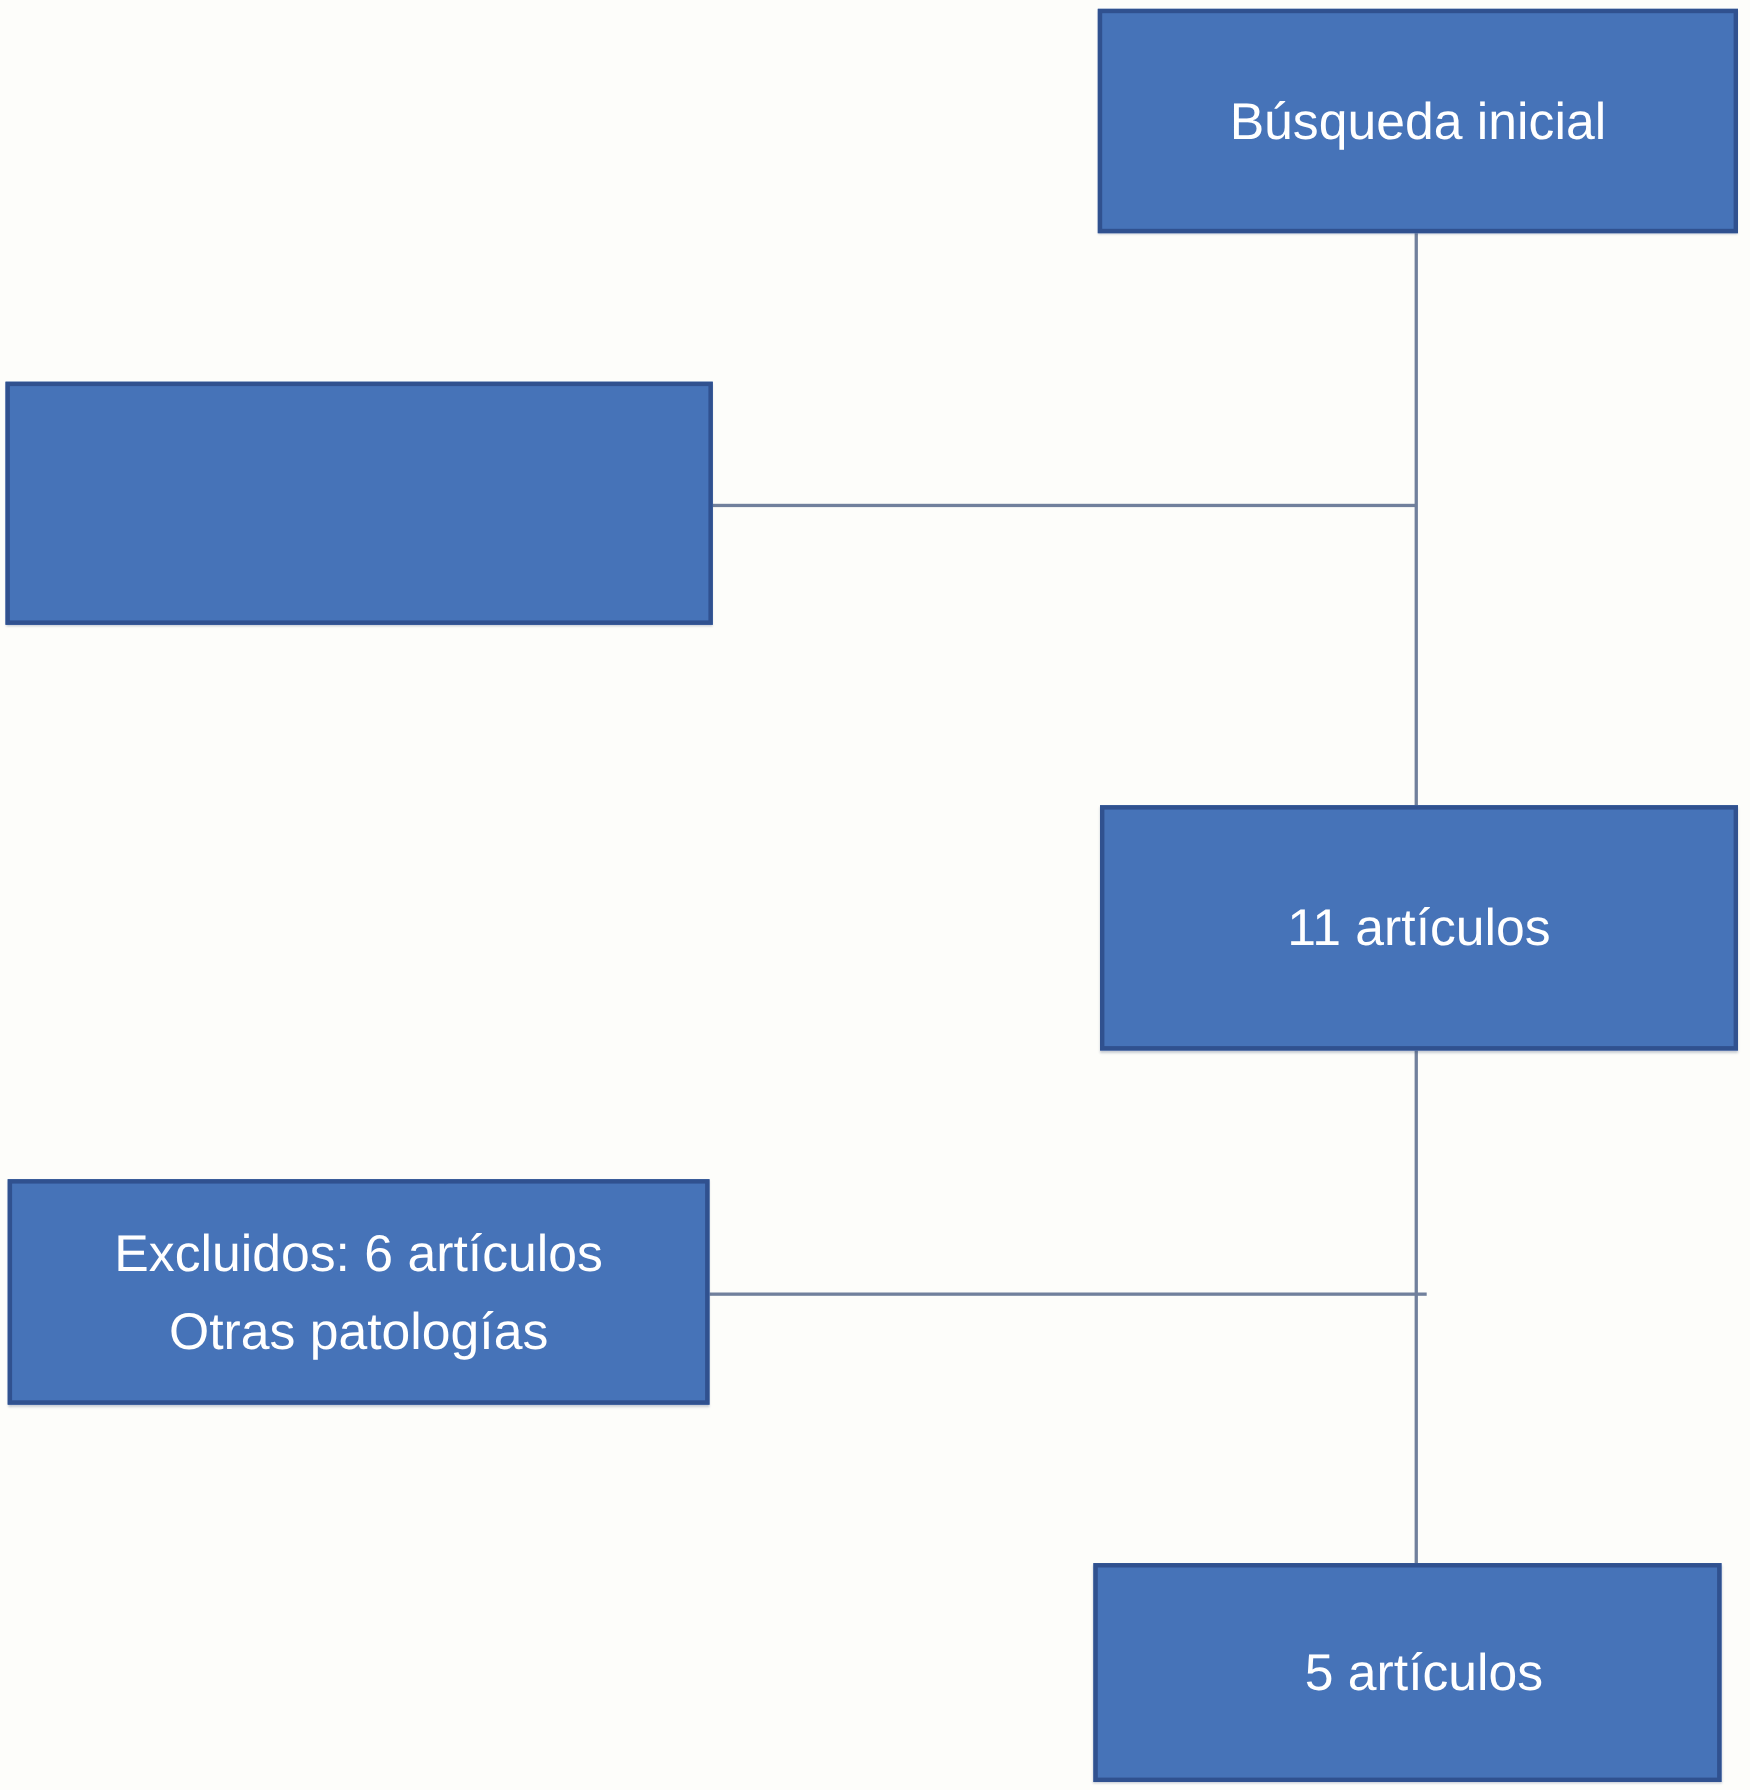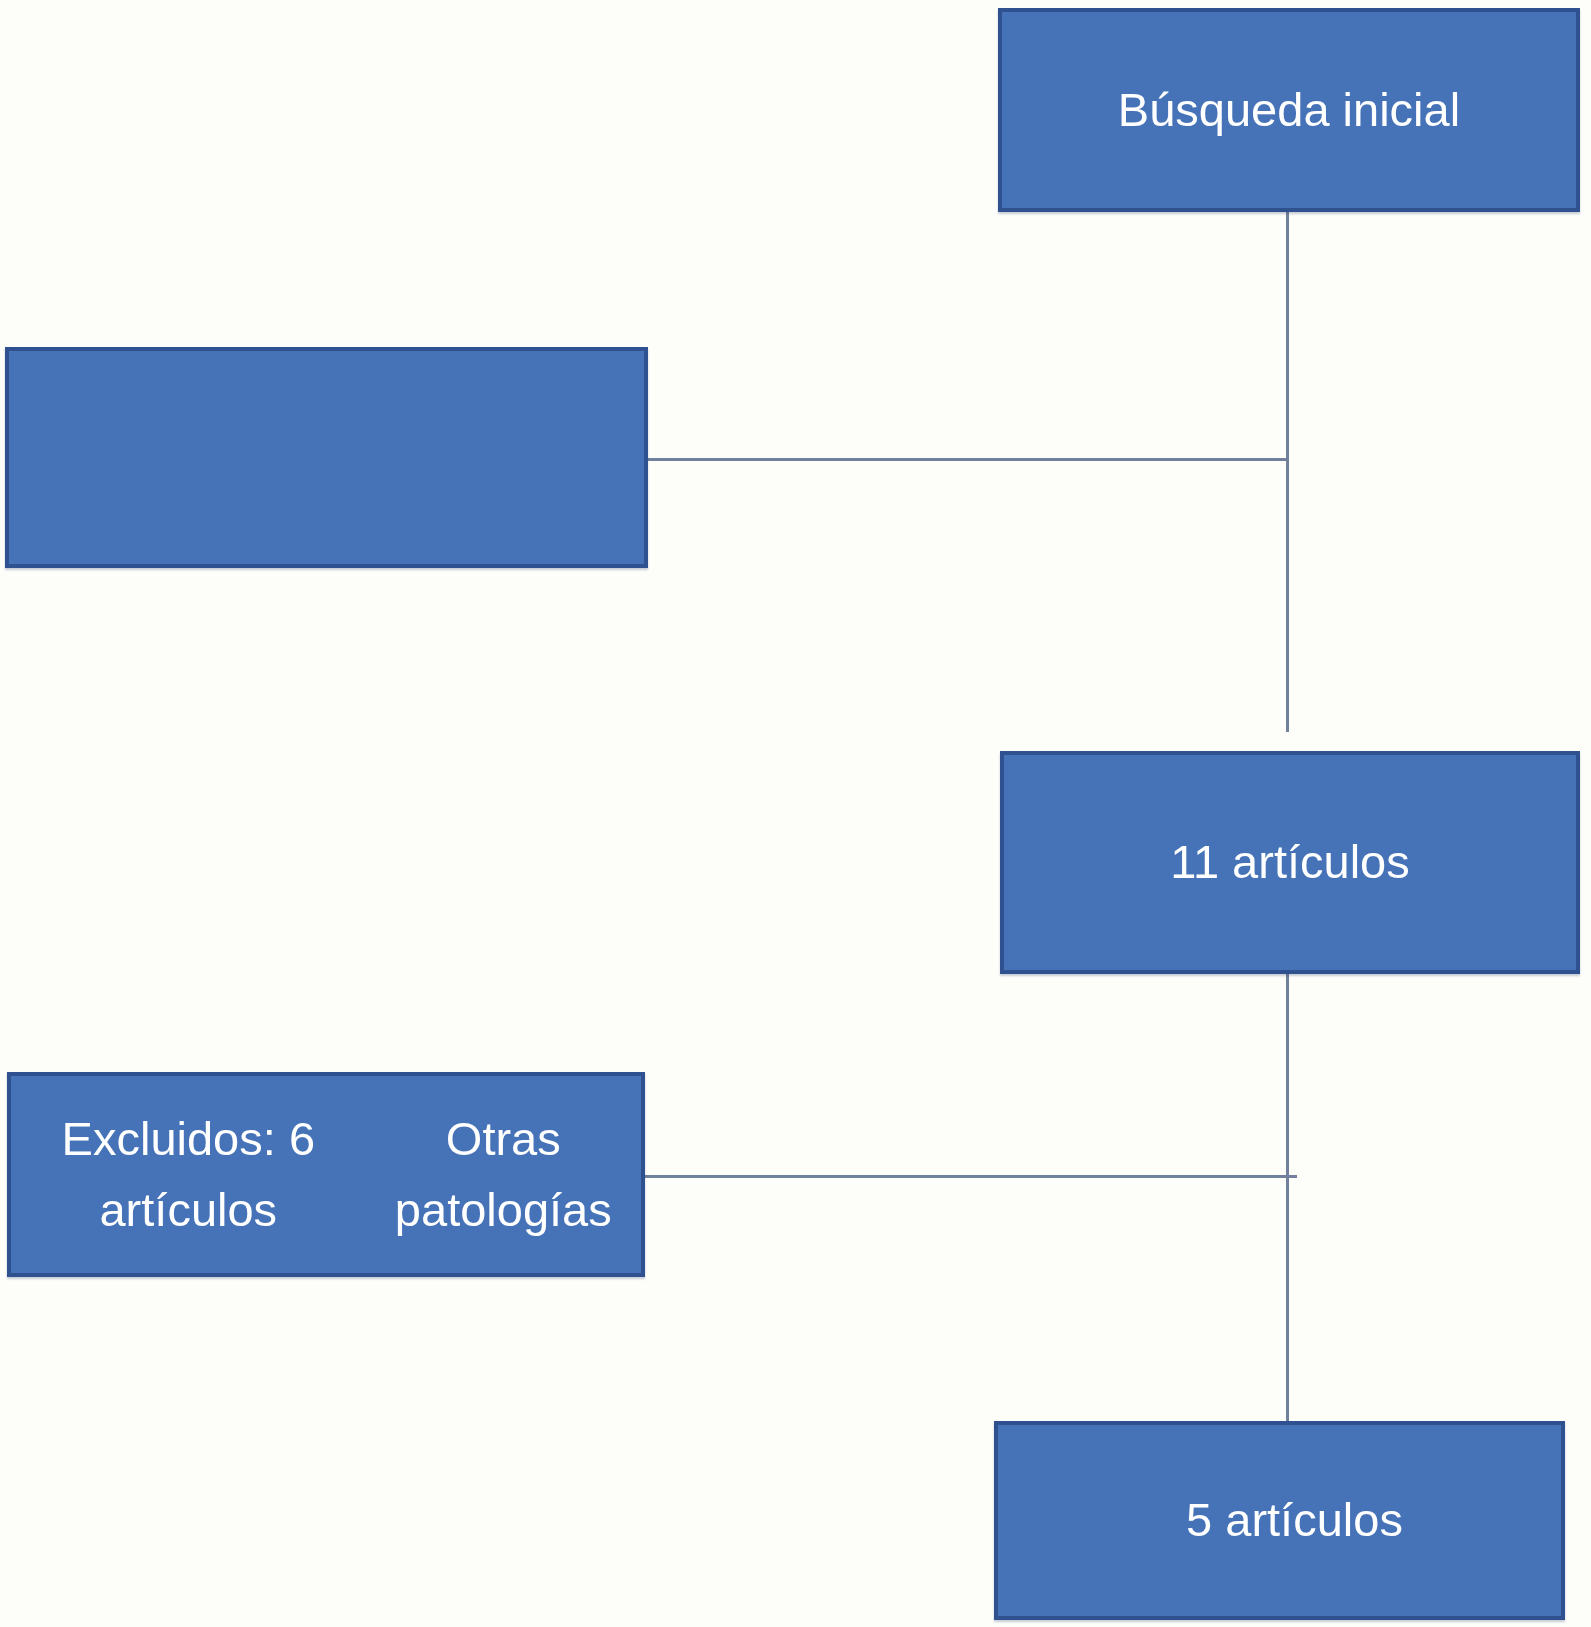--- a/index.html
+++ b/index.html
@@ -15,39 +15,39 @@
     font-family: "Liberation Sans", sans-serif;
     overflow: hidden;
   }
   .box {
     position: absolute;
     box-sizing: border-box;
     background: var(--box-fill, #4673b8);
     border: 4px solid var(--box-border, #30518f);
     color: var(--text-color, #ffffff);
     display: flex;
-    flex-direction: row;
+    flex-direction: column;
     align-items: center;
     justify-content: center;
     text-align: center;
     font-size: 47px;
     line-height: 1.5;
     box-shadow: 0 2px 2px rgba(40,60,100,0.25);
   }
   .connector {
     position: absolute;
     background: var(--connector-color, #71809c);
   }
   .connector.v { width: 3px; }
   .connector.h { height: 3px; }
 
   
   #node-busqueda   { left: 998px;  top: 8px;    width: 582px; height: 204px; }
   #node-excluidos1 { left: 5px;    top: 347px;  width: 643px; height: 221px; }
-  #node-11art      { left: 1000px; top: 732px;  width: 580px; height: 223px; margin-top: 19px; }
+  #node-11art      { left: 1000px; top: 732px;  width: 580px; height: 223px; }
   #node-excluidos6 { left: 7px;    top: 1072px; width: 638px; height: 205px; }
   #node-5art       { left: 994px;  top: 1421px; width: 571px; height: 199px; padding-left: 30px; }
 
   
   #conn-v1 { left: 1286px; top: 212px;  height: 520px; }
   #conn-h1 { left: 648px;  top: 458px;  width: 640px;  }
   #conn-v2 { left: 1286px; top: 955px;  height: 466px; }
   #conn-h2 { left: 645px;  top: 1175px; width: 652px;  }
 </style>
 </head>

